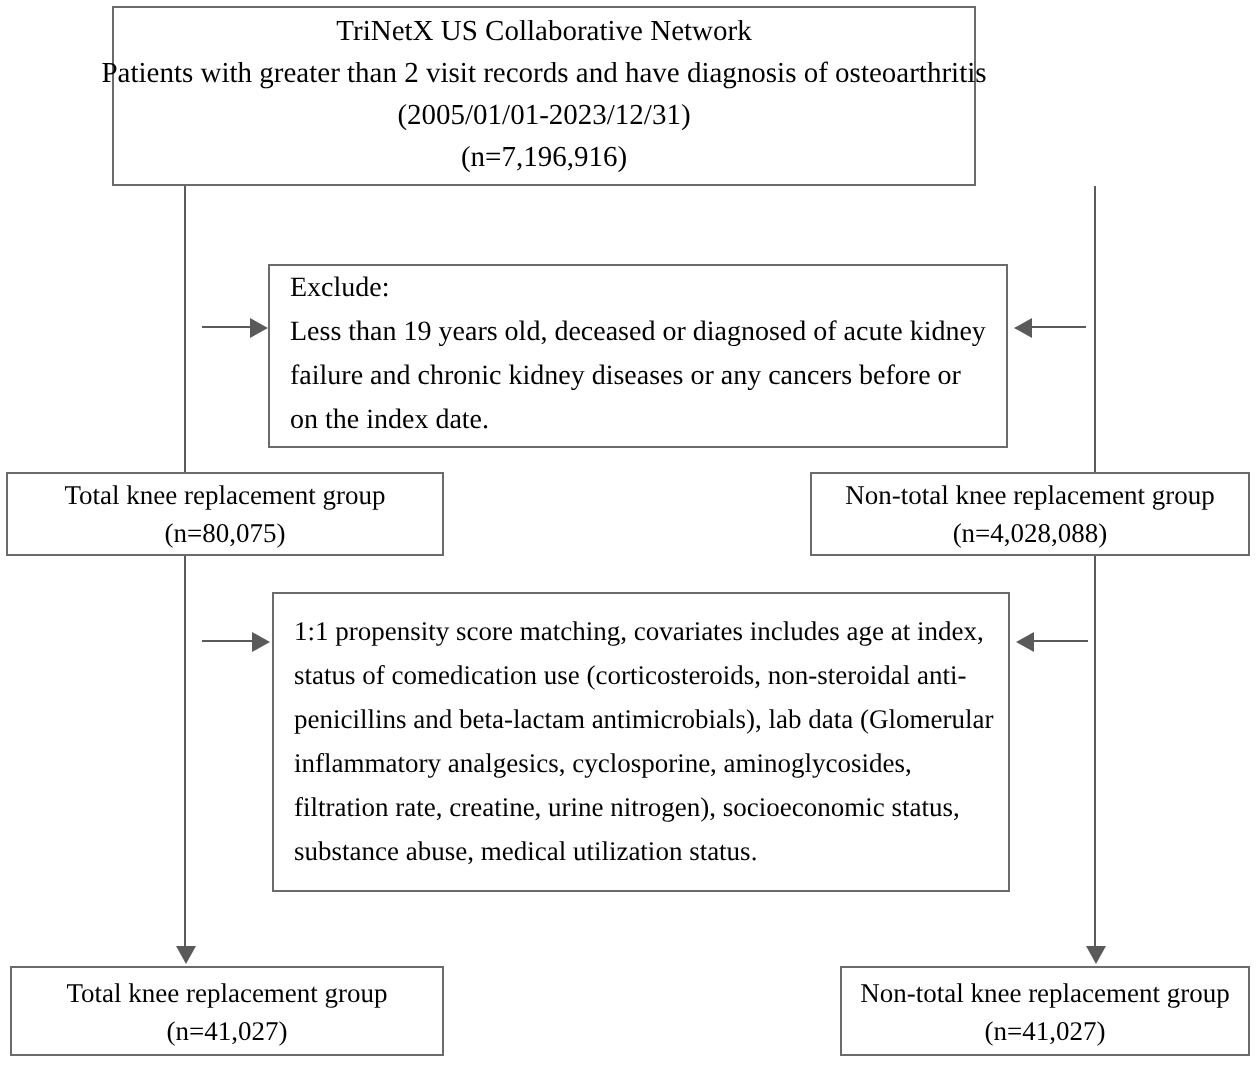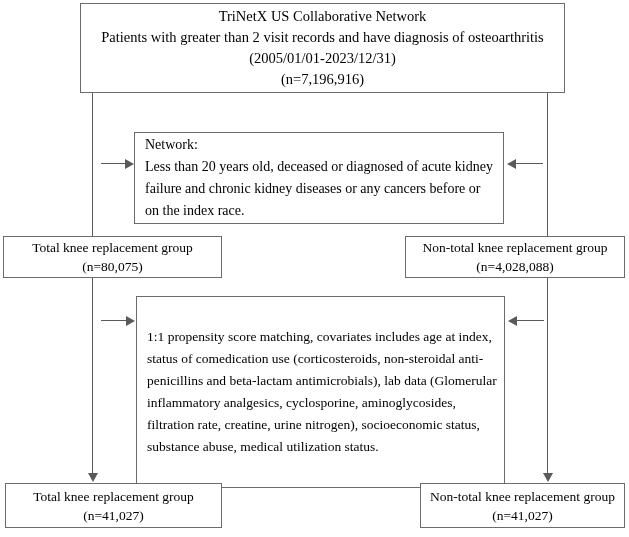--- a/index.html
+++ b/index.html
@@ -62,21 +62,21 @@
     border-top: 9px solid #5a5a5a;
   }
 
   .txt-line {
     display: block;
     white-space: pre;
   }
 
   
   #top-box {
-    left: 80px; top: 3px; width: 485px; height: 90px;
+    left: 56px; top: 3px; width: 432px; height: 90px;
     font-size: 14.5px;
     line-height: 21px;
     padding: 3px 6px;
   }
   
   #exclude-box {
     left: 134px; top: 132px; width: 370px; height: 92px;
     font-size: 14px;
     line-height: 22px;
     padding: 6px 10px;
@@ -87,21 +87,21 @@
     font-size: 13.5px;
     line-height: 19px;
   }
   #mid-right-box {
     left: 405px; top: 236px; width: 220px; height: 42px;
     font-size: 13.5px;
     line-height: 19px;
   }
   
   #propensity-box {
-    left: 136px; top: 296px; width: 369px; height: 192px;
+    left: 136px; top: 296px; width: 369px; height: 150px;
     font-size: 13.5px;
     line-height: 22px;
     padding: 5px 10px;
   }
   
   #bottom-left-box {
     left: 5px; top: 483px; width: 217px; height: 45px;
     font-size: 13.5px;
     line-height: 19px;
   }
@@ -127,24 +127,24 @@
 
   <div class="line vline" style="left:547px; top:93px; height:143px;"></div>
 
   <div class="line hline" style="left:101px; top:163px; width:26px;"></div>
   <div class="arrow-head arrow-right" style="left:125px; top:159px;"></div>
 
   <div class="line hline" style="left:513px; top:163px; width:30px;"></div>
   <div class="arrow-head arrow-left" style="left:507px; top:159px;"></div>
 
   <div class="box left-align" id="exclude-box">
-    <span class="txt-line">Network:</span>
-    <span class="txt-line">Less than 20 years old, deceased or diagnosed of acute kidney</span>
+    <span class="txt-line">Exclude:</span>
+    <span class="txt-line">Less than 19 years old, deceased or diagnosed of acute kidney</span>
     <span class="txt-line">failure and chronic kidney diseases or any cancers before or</span>
-    <span class="txt-line">on the index race.</span>
+    <span class="txt-line">on the index date.</span>
   </div>
 
   <div class="box centered" id="mid-left-box">
     <span class="txt-line">Total knee replacement group</span>
     <span class="txt-line">(n=80,075)</span>
   </div>
 
   <div class="box centered" id="mid-right-box">
     <span class="txt-line">Non-total knee replacement group</span>
     <span class="txt-line">(n=4,028,088)</span>

